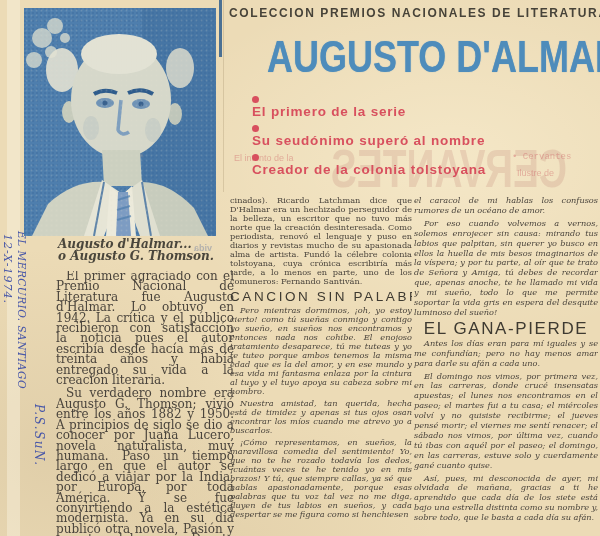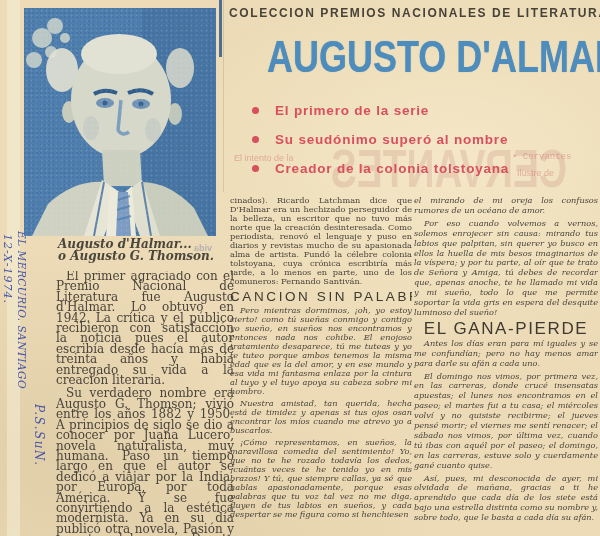--- a/index.html
+++ b/index.html
@@ -21,21 +21,21 @@
     font-weight:bold;color:#4a463c;line-height:11.5px;}
 
   
   .kicker{position:absolute;left:229px;top:6px;width:371px;font-family:"Liberation Sans",sans-serif;
     font-weight:bold;font-size:12px;letter-spacing:1.6px;color:#474339;white-space:nowrap;}
   .title{position:absolute;left:230px;top:31px;width:370px;text-align:center;
     font-family:"Liberation Sans",sans-serif;font-weight:bold;font-size:45px;line-height:52px;
     color:#4e8cbb;transform:scaleX(0.8);transform-origin:center;white-space:nowrap;
     text-shadow:0 0 1px rgba(78,140,187,.7);}
   .bullets{position:absolute;left:252px;top:96px;}
-  .bullet-row{display:flex;align-items:center;gap:16px;height:29px;}
+  .bullet-row{display:flex;gap:1px;height:29px;flex-direction:column;}
   .bullet-dot{width:7px;height:7px;border-radius:50%;background:#d84f5e;flex:0 0 auto;}
   .bullet-text{font-family:"Liberation Sans",sans-serif;font-weight:bold;font-size:13.5px;
     letter-spacing:.8px;color:#d8505e;}
 
   
   .col{position:absolute;text-align:justify;overflow:hidden;}
   .col p{margin:0 0 3px;text-indent:10px;}
   .col p.noindent{text-indent:0;}
   .col-left{left:56px;top:271px;width:178px;height:265px;font-size:12px;line-height:10.4px;color:#4a443c;}
   .col-mid{left:230px;top:196px;width:182px;height:340px;font-size:8.2px;line-height:9px;color:#4a443c;}
@@ -163,21 +163,21 @@
 
   <div class="col col-mid">
     <p class="noindent">cinados). Ricardo Latchman dice que D'Halmar era un hechizado perseguidor de la belleza, un escritor que no tuvo más norte que la creación desinteresada. Como periodista, renovó el lenguaje y puso en diarios y revistas mucho de su apasionada alma de artista. Fundó la célebre colonia tolstoyana, cuya crónica escribiría más tarde, a lo menos en parte, uno de los comuneros: Fernando Santiván.</p>
     <div class="sec-heading">CANCION SIN PALABRAS</div>
     <p class="poem">Pero mientras dormimos, ¡oh, yo estoy cierto! como tú sueñas conmigo y contigo yo sueño, en sueños nos encontramos y entonces nada nos cohibe. El enojoso tratamiento desaparece, tú me tuteas y yo te tuteo porque ambos tenemos la misma edad que es la del amor, y en ese mundo y esa vida mi fantasma enlaza por la cintura al tuyo y el tuyo apoya su cabeza sobre mi hombro.</p>
     <p class="poem">Nuestra amistad, tan querida, hecha está de timidez y apenas si tus ojos osan encontrar los míos cuando me atrevo yo a buscarlos.</p>
     <p class="poem">¡Cómo representamos, en sueños, la maravillosa comedia del sentimiento! Yo, que no te he rozado todavía los dedos, ¡cuántas veces te he tenido yo en mis brazos! Y tú, que siempre callas, ya sé que hablas apasionadamente, porque esas palabras que tu voz tal vez no me diga, fluyen de tus labios en sueños, y cada despertar se me figura como si henchiesen</p>
   </div>
 
   <div class="col col-right">
-    <p class="noindent">el mirando de mi oreja los confusos rumores de un océano de amor.</p>
+    <p class="noindent">el caracol de mi hablas los confusos rumores de un océano de amor.</p>
     <p>Por eso cuando volvemos a vernos, solemos enrojecer sin causa: mirando tus labios que palpitan, sin querer yo busco en ellos la huella de mis besos imaginarios de la víspera; y por tu parte, al oír que te trato de Señora y Amiga, tú debes de recordar que, apenas anoche, te he llamado mi vida y mi sueño, todo lo que me permite soportar la vida gris en espera del desquite luminoso del sueño!</p>
     <div class="sec-heading bold">EL GANA-PIERDE</div>
     <p>Antes los días eran para mí iguales y se me confundían; pero no hay menos amar para darle su afán a cada uno.</p>
     <p>El domingo nos vimos, por primera vez, en las carreras, donde crucé insensatas apuestas; el lunes nos encontramos en el paseo; el martes fui a tu casa; el miércoles volví y no quisiste recibirme; el jueves pensé morir; el viernes me sentí renacer; el sábado nos vimos, por última vez, cuando tú ibas con aquél por el paseo; el domingo, en las carreras, estuve solo y cuerdamente gané cuanto quise.</p>
     <p>Así, pues, mi desconocida de ayer, mi olvidada de mañana, gracias a ti he aprendido que cada día de los siete está bajo una estrella distinta como su nombre y, sobre todo, que le basta a cada día su afán.</p>
   </div>
 
 </div>
 
 </body></html>

